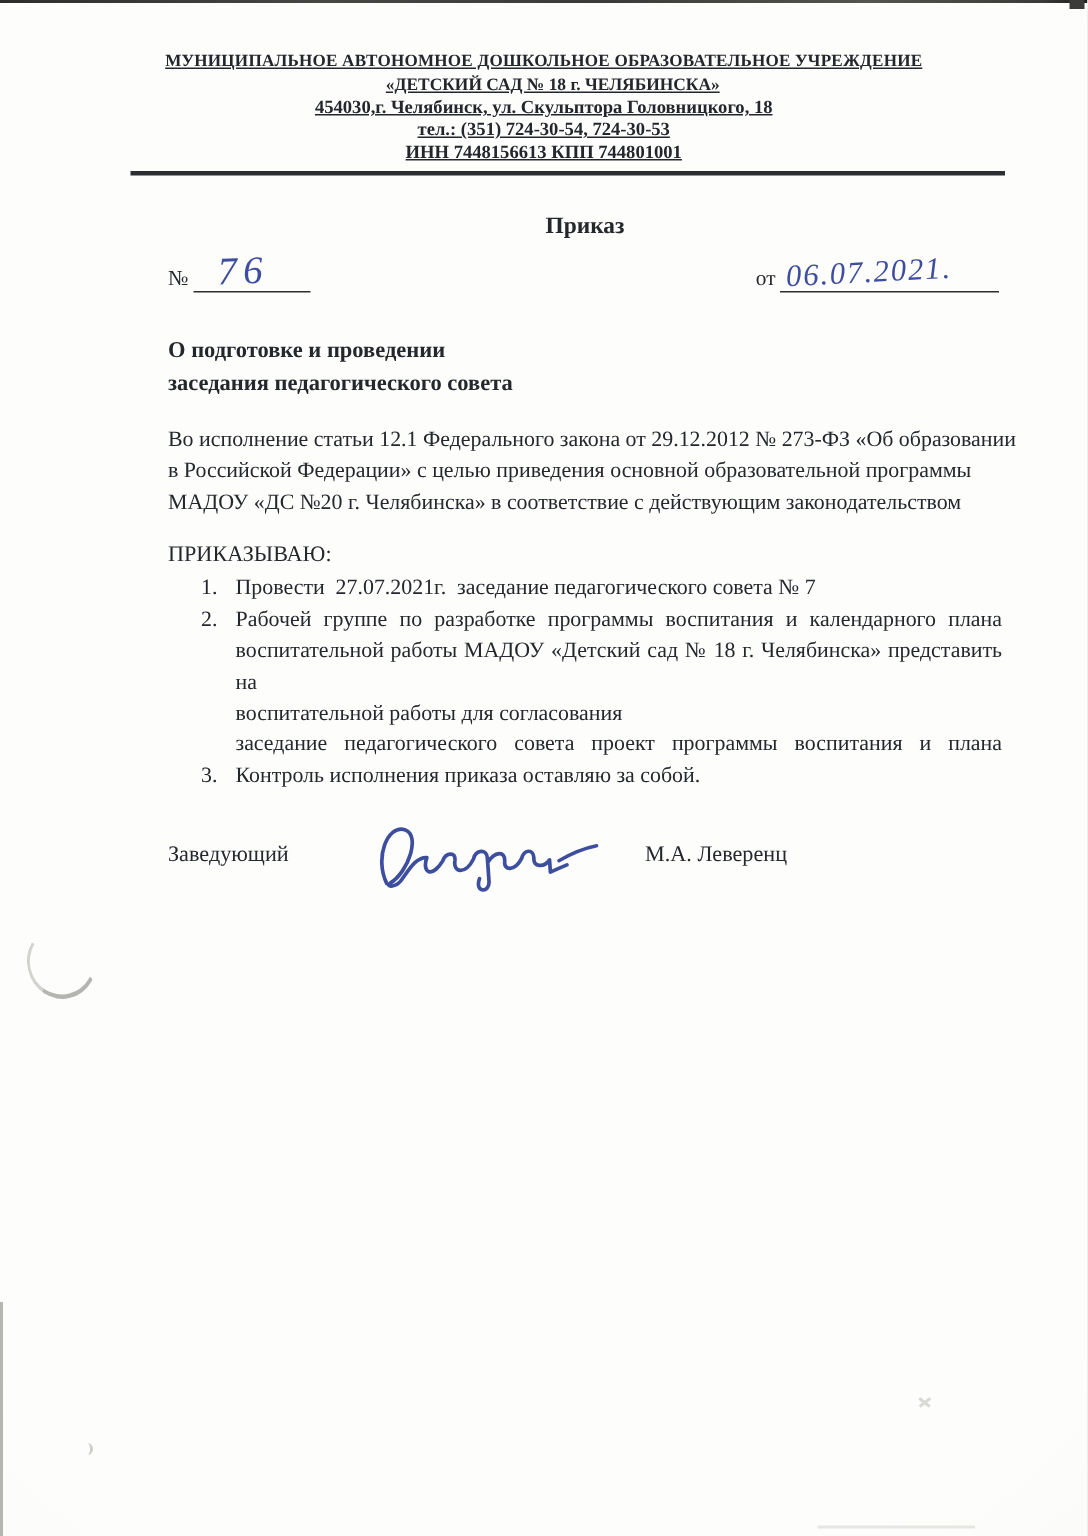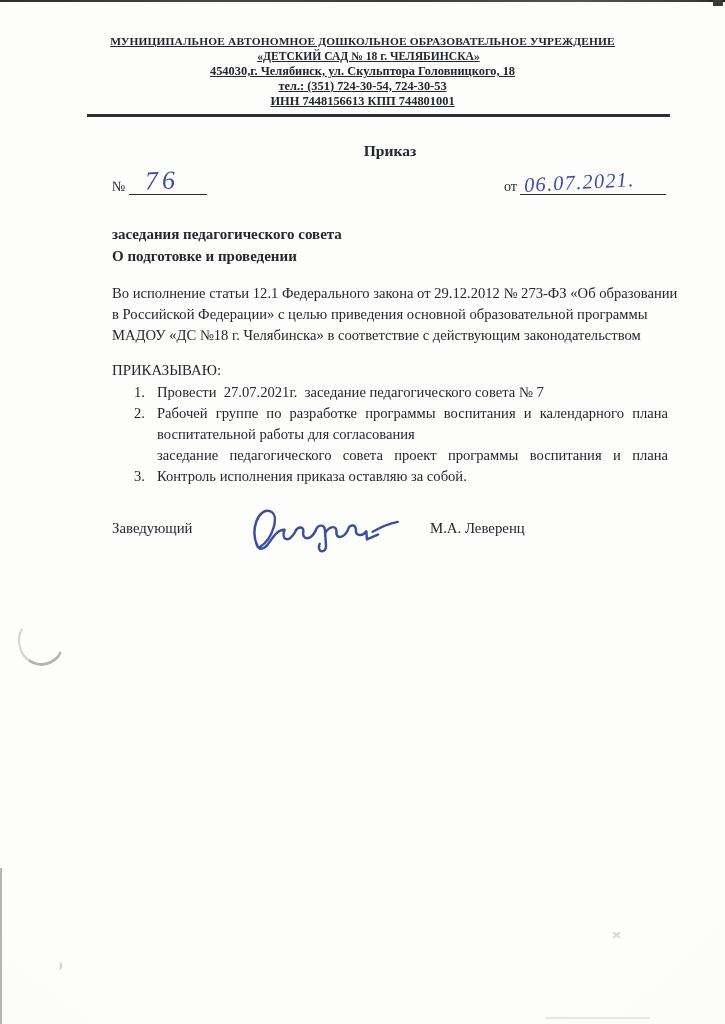--- a/index.html
+++ b/index.html
@@ -85,43 +85,44 @@
     <div class="meta-row">
       <div class="num-block">
         <span>№</span><span class="u num-u"><span class="hand hand-num">76</span></span>
       </div>
       <div class="date-block">
         <span>от</span><span class="u date-u"><span class="hand hand-date">06.07.2021.</span></span>
       </div>
     </div>
 
     <div class="subject">
+      <div>О подготовке и проведении</div>
       <div>заседания педагогического совета</div>
-      <div>О подготовке и проведении</div>
     </div>
 
     <div class="preamble">
       <div class="line">Во исполнение статьи 12.1 Федерального закона от 29.12.2012 № 273-ФЗ «Об образовании</div>
       <div class="line">в Российской Федерации» с целью приведения основной образовательной программы</div>
-      <div class="line">МАДОУ «ДС №18 г. Челябинска» в соответствие с действующим законодательством</div>
+      <div class="line">МАДОУ «ДС №20 г. Челябинска» в соответствие с действующим законодательством</div>
     </div>
 
     <div class="resolution">ПРИКАЗЫВАЮ:</div>
 
     <div class="olist">
       <div class="item">
         <span class="num">1.</span>
         <div class="ltext">
           <div class="line">Провести  27.07.2021г.  заседание педагогического совета № 7</div>
         </div>
       </div>
       <div class="item">
         <span class="num">2.</span>
         <div class="ltext">
           <div class="line jfull">Рабочей группе по разработке программы воспитания и календарного плана</div>
+          <div class="line jfull">воспитательной работы МАДОУ «Детский сад № 18 г. Челябинска» представить на</div>
           <div class="line">воспитательной работы для согласования</div>
           <div class="line jfull">заседание педагогического совета проект программы воспитания и плана</div>
         </div>
       </div>
       <div class="item">
         <span class="num">3.</span>
         <div class="ltext">
           <div class="line">Контроль исполнения приказа оставляю за собой.</div>
         </div>
       </div>

